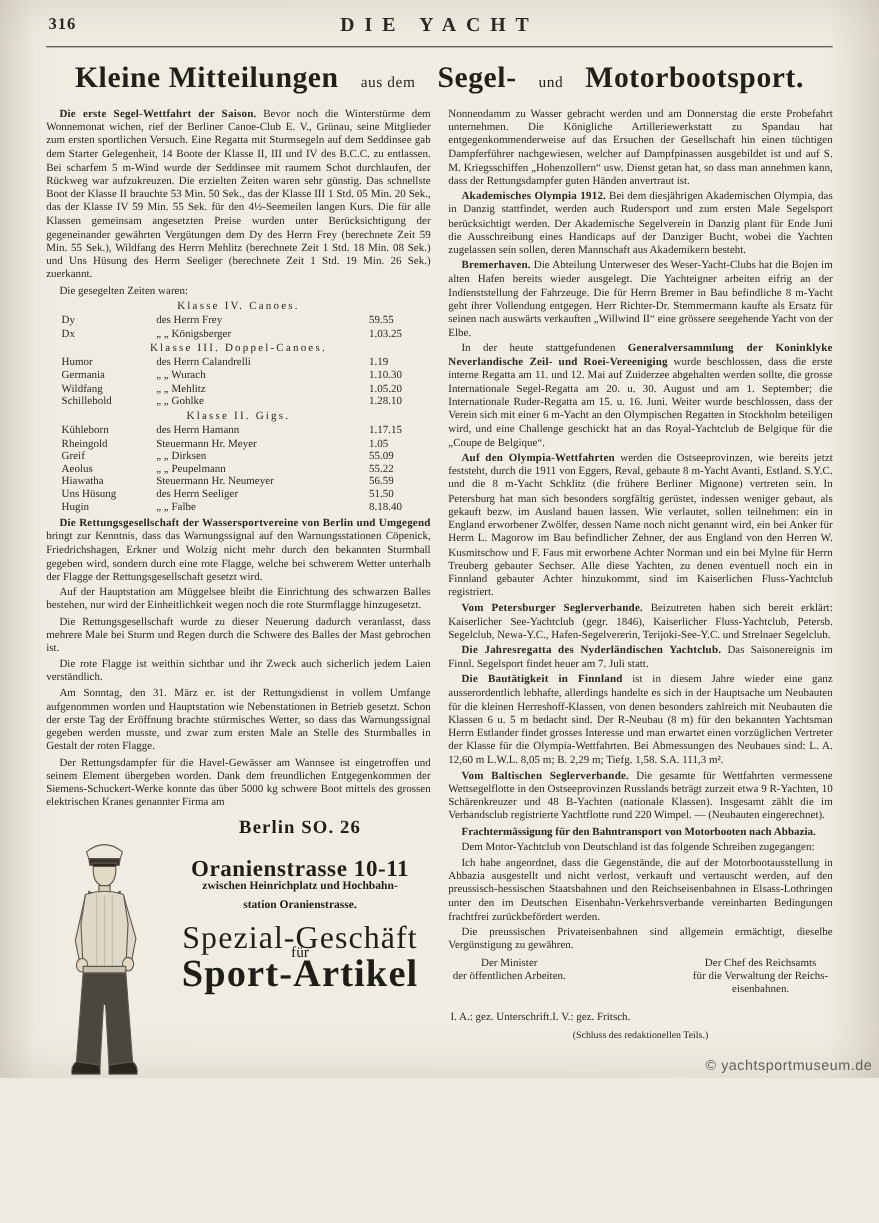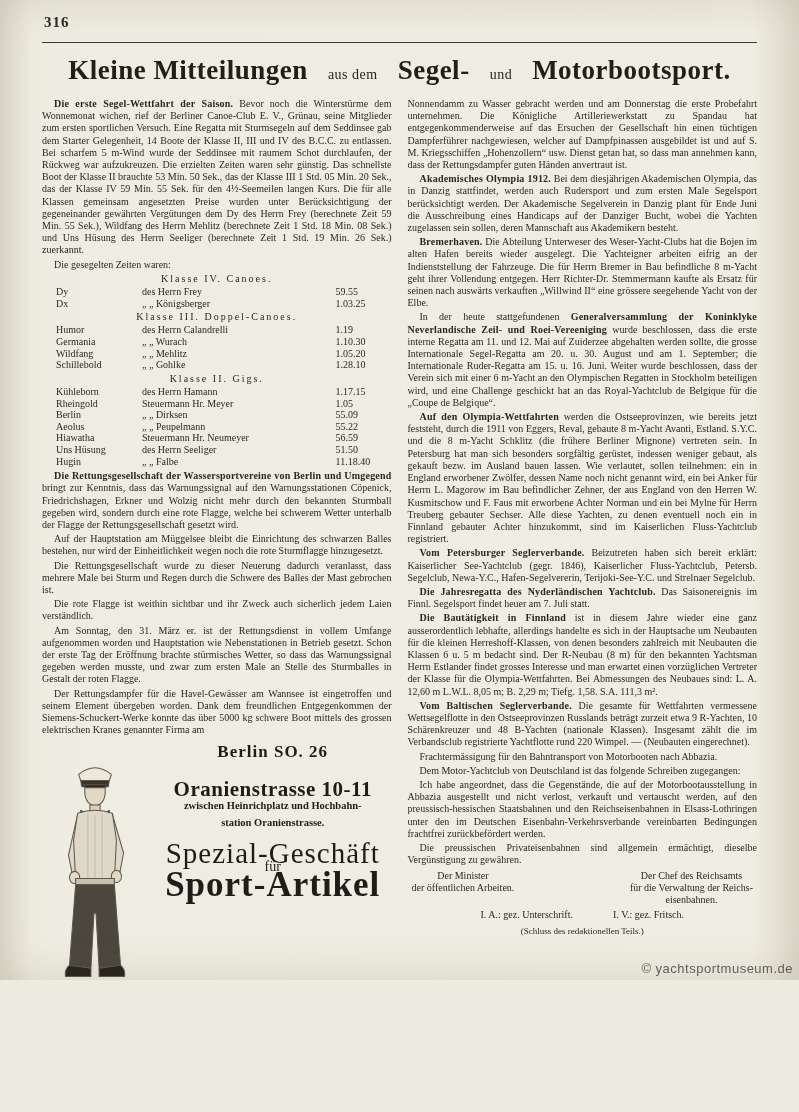--- a/index.html
+++ b/index.html
@@ -30,21 +30,21 @@
     letter-spacing:.5px;
   }
   .bigheading .lg{font-size:27px;}
   .bigheading .sm{font-size:14px;font-weight:normal;}
   
   .cols{display:flex;gap:16px;padding:0 42px;margin-top:12px;}
   .col{width:350px;font-size:10px;line-height:12.2px;text-align:justify;}
   .col p{margin:0 0 2px;text-indent:12px;}
   .col p.noindent{text-indent:0;}
   .lead{font-weight:bold;letter-spacing:.2px;font-family:Liberation Serif, serif;}
-  .allbold{font-weight:normal;}
+  .allbold{font-weight:bold;}
   
   .results{margin:2px 0 3px;}
   .res-title{text-align:center;letter-spacing:2px;font-size:10px;margin:2px 0 1px;}
   .res-row{display:flex;line-height:11.6px;padding-left:14px;}
   .res-row .boat{width:86px;flex:0 0 86px;}
   .res-row .owner{flex:1;}
   .res-row .time{flex:0 0 56px;}
   
   .ad{position:relative;margin-top:10px;height:330px;}
   .sailor{position:absolute;left:2px;top:12px;}
@@ -52,36 +52,37 @@
   .ad-name{font-size:40px;font-weight:bold;letter-spacing:1px;margin-top:4px;}
   .ad-city{font-size:17px;font-weight:bold;margin-top:8px;letter-spacing:1px;}
   .ad-street{font-size:21px;font-weight:bold;margin-top:24px;letter-spacing:.5px;}
   .ad-note{font-size:10.5px;font-weight:bold;line-height:13px;margin-top:4px;}
   .ad-line1{font-size:29px;margin-top:18px;letter-spacing:1px;}
   .ad-line2{font-size:14px;margin-top:2px;}
   .ad-line3{font-size:35px;font-weight:bold;margin-top:6px;letter-spacing:1px;}
   
   .sig-row{display:flex;justify-content:space-between;margin-top:4px;padding:0 4px;}
   .sig-col{text-align:center;line-height:12px;}
-  .sig-row2{display:flex;justify-content:center;margin-top:3px;padding:0 2px;gap:40px;}
+  .sig-row2{display:flex;justify-content:flex-start;margin-top:13px;padding:0 2px;}
   .closing{text-align:center;font-size:9px;margin-top:3px;}
   
   .watermark{
     position:absolute;right:6px;bottom:4px;
     font-family:"Liberation Sans","DejaVu Sans",sans-serif;
     font-size:13px;color:#61615c;letter-spacing:.5px;
   }
 </style>
 </head>
 <body>
 
 <div class="page">
 
   <div class="header">
     <span class="pagenum">316</span>
+    <span class="masthead">DIE YACHT</span>
   </div>
   <div class="rule"></div>
 
   <div class="bigheading">
     <span class="lg">Kleine Mitteilungen</span>
     <span class="sm">aus dem</span>
     <span class="lg">Segel-</span>
     <span class="sm">und</span>
     <span class="lg">Motorbootsport.</span>
   </div>
@@ -132,21 +133,21 @@
             <span class="boat">Kühleborn</span>
             <span class="owner">des Herrn Hamann</span>
             <span class="time">1.17.15</span>
           </div>
         <div class="res-row">
             <span class="boat">Rheingold</span>
             <span class="owner">Steuermann Hr. Meyer</span>
             <span class="time">1.05</span>
           </div>
         <div class="res-row">
-            <span class="boat">Berlin</span>
+            <span class="boat">Greif</span>
             <span class="owner">„  „  Dirksen</span>
             <span class="time">55.09</span>
           </div>
         <div class="res-row">
             <span class="boat">Aeolus</span>
             <span class="owner">„  „  Peupelmann</span>
             <span class="time">55.22</span>
           </div>
         <div class="res-row">
             <span class="boat">Hiawatha</span>
@@ -154,21 +155,21 @@
             <span class="time">56.59</span>
           </div>
         <div class="res-row">
             <span class="boat">Uns Hüsung</span>
             <span class="owner">des Herrn Seeliger</span>
             <span class="time">51.50</span>
           </div>
         <div class="res-row">
             <span class="boat">Hugin</span>
             <span class="owner">„  „  Falbe</span>
-            <span class="time">11.18.40</span>
+            <span class="time">8.18.40</span>
           </div>
       </div>
 
       <p><b class="lead">Die Rettungsgesellschaft der Wassersportvereine von Berlin und Umgegend</b> <span>bringt zur Kenntnis, dass das Warnungssignal auf den Warnungsstationen Cöpenick, Friedrichshagen, Erkner und Wolzig nicht mehr durch den bekannten Sturmball gegeben wird, sondern durch eine rote Flagge, welche bei schwerem Wetter unterhalb der Flagge der Rettungsgesellschaft gesetzt wird.</span></p>
       <p><span>Auf der Hauptstation am Müggelsee bleibt die Einrichtung des schwarzen Balles bestehen, nur wird der Einheitlichkeit wegen noch die rote Sturmflagge hinzugesetzt.</span></p>
       <p><span>Die Rettungsgesellschaft wurde zu dieser Neuerung dadurch veranlasst, dass mehrere Male bei Sturm und Regen durch die Schwere des Balles der Mast gebrochen ist.</span></p>
       <p><span>Die rote Flagge ist weithin sichtbar und ihr Zweck auch sicherlich jedem Laien verständlich.</span></p>
       <p><span>Am Sonntag, den 31. März er. ist der Rettungsdienst in vollem Umfange aufgenommen worden und Hauptstation wie Nebenstationen in Betrieb gesetzt. Schon der erste Tag der Eröffnung brachte stürmisches Wetter, so dass das Warnungssignal gegeben werden musste, und zwar zum ersten Male an Stelle des Sturmballes in Gestalt der roten Flagge.</span></p>
       <p><span>Der Rettungsdampfer für die Havel-Gewässer am Wannsee ist eingetroffen und seinem Element übergeben worden. Dank dem freundlichen Entgegenkommen der Siemens-Schuckert-Werke konnte das über 5000 kg schwere Boot mittels des grossen elektrischen Kranes genannter Firma am</span></p>
 

